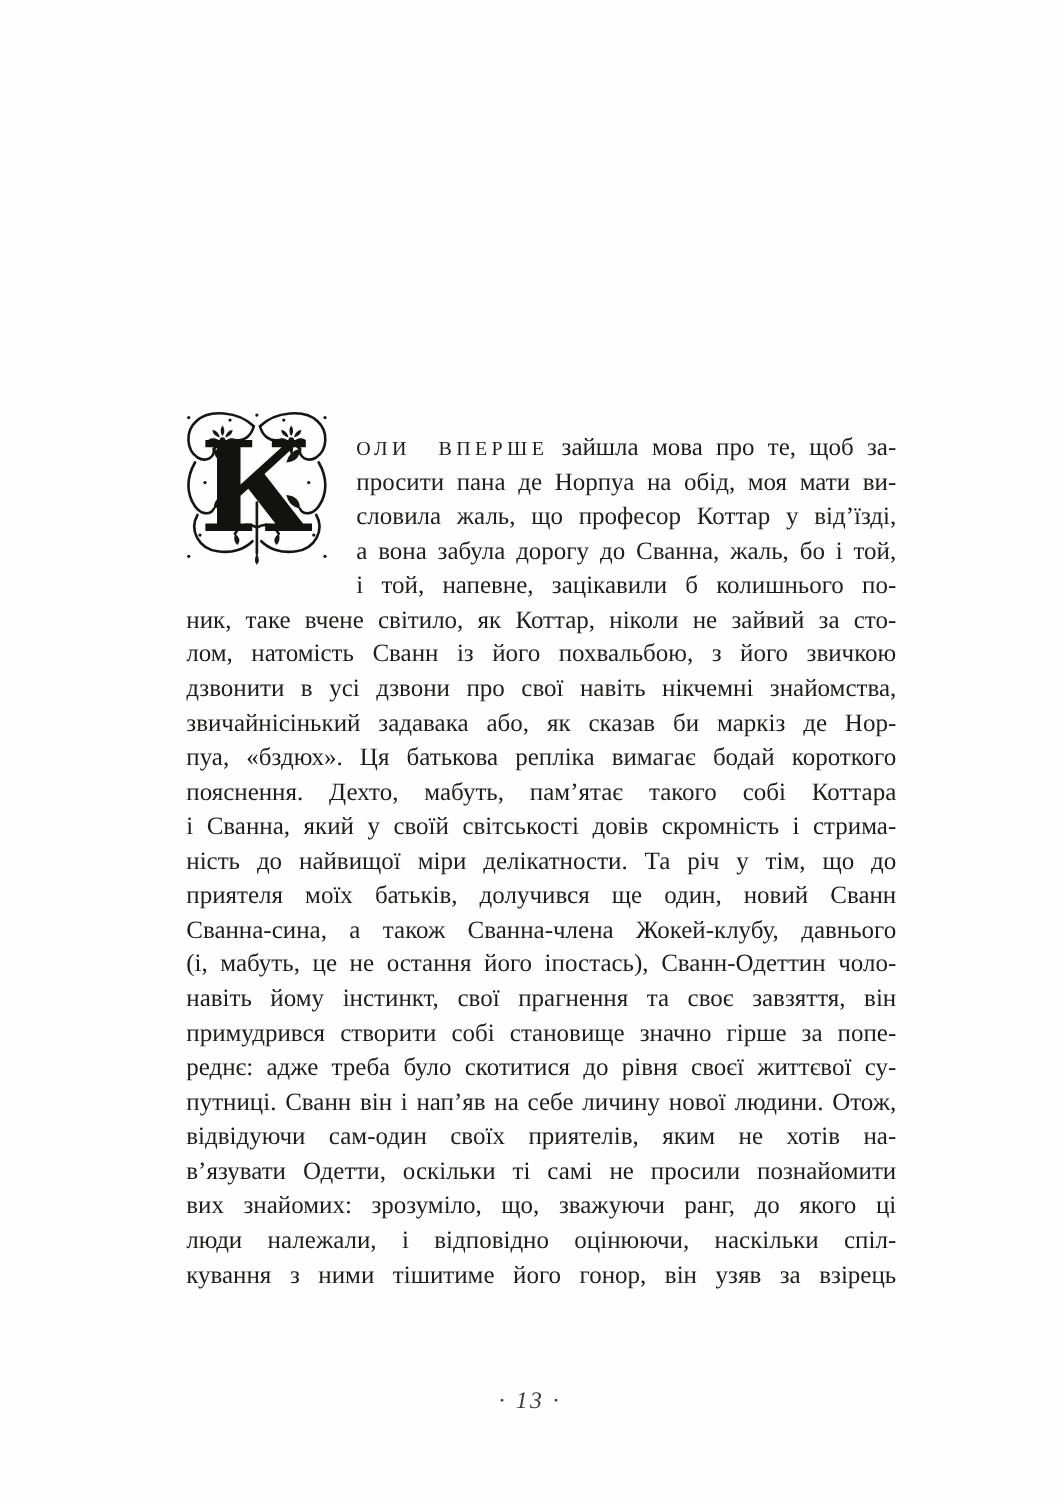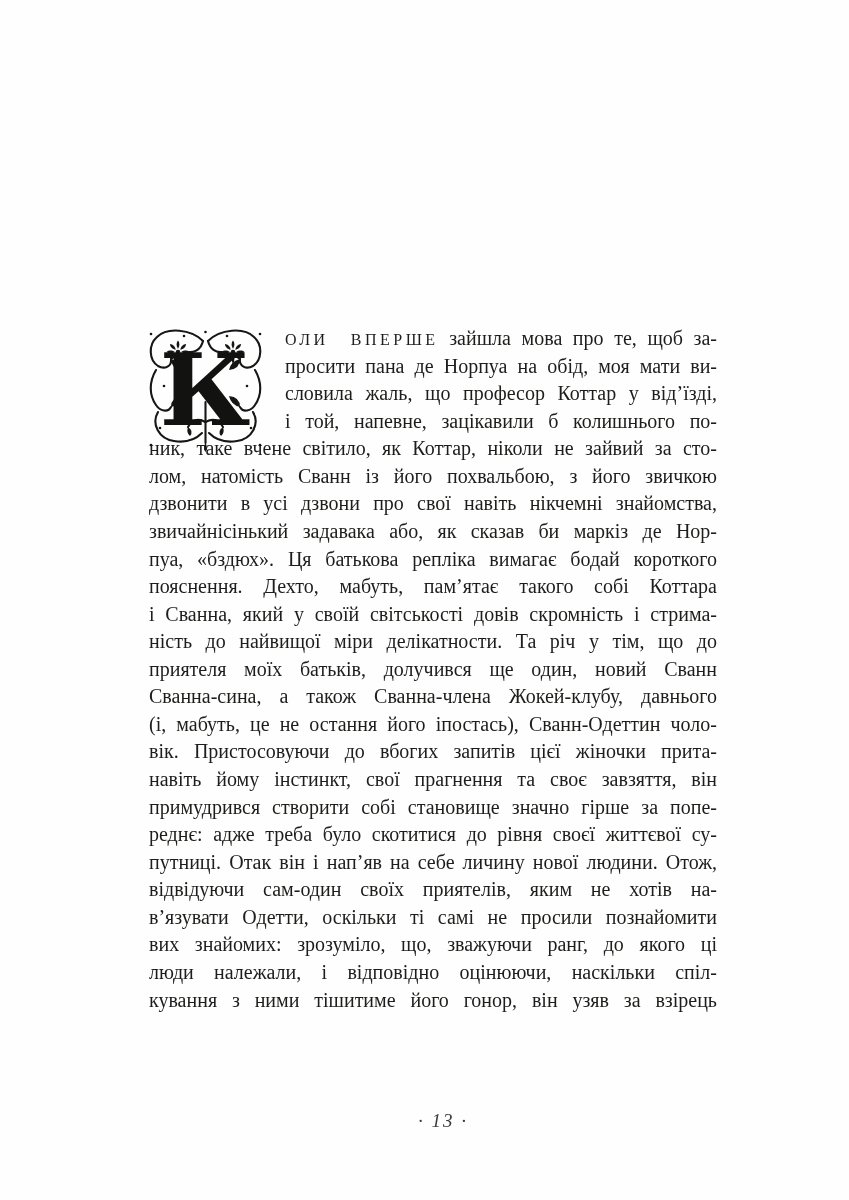--- a/index.html
+++ b/index.html
@@ -22,36 +22,36 @@
     font-size: 20px;
     line-height: 27.57px;
     color: #1d1d1b;
   }
   .line {
     text-align: justify;
     text-align-last: justify;
     height: 27.57px;
     overflow: hidden;
   }
-  .opening { margin-left: 136px; }
+  .opening { margin-left: 136px; margin-top: 20px; }
   .sc {
     font-size: 16px;
     letter-spacing: 3.5px;
     word-spacing: 9px;
     font-weight: normal;
   }
   .drop-cap {
     position: absolute;
     left: -5px; top: 1px;
     width: 123px; height: 127px;
   }
   .drop-cap svg { display: block; width: 123px; height: 127px; }
   .folio {
     position: absolute;
-    left: 159px; top: 1110px;
+    left: 140px; top: 1110px;
     width: 568px;
     text-align: center;
     font-style: italic;
     font-size: 19px;
     letter-spacing: 2px;
     color: #3d3b38;
   }
 </style>
 </head>
 <body>
@@ -116,40 +116,40 @@
             <circle cx="61.5" cy="123" r="1.3"></circle>
         </g>
         <text x="61" y="99" text-anchor="middle" font-family="'DejaVu Serif','Liberation Serif',serif" font-weight="bold" font-size="100" fill="#121210">К</text>
       </svg>
     </div>
 
     <div class="opening">
       <div class="line"><span class="sc">ОЛИ ВПЕРШЕ</span> <span>зайшла мова про те, щоб за-</span></div>
       <div class="line">просити пана де Норпуа на обід, моя мати ви-</div>
       <div class="line">словила жаль, що професор Коттар у від’їзді,</div>
+      <div class="line">а вона забула дорогу до Сванна, жаль, бо і той,</div>
       <div class="line">і той, напевне, зацікавили б колишнього по-</div>
     </div>
 
     <div class="body-lines">
       <div class="line">ник, таке вчене світило, як Коттар, ніколи не зайвий за сто-</div>
       <div class="line">лом, натомість Сванн із його похвальбою, з його звичкою</div>
       <div class="line">дзвонити в усі дзвони про свої навіть нікчемні знайомства,</div>
       <div class="line">звичайнісінький задавака або, як сказав би маркіз де Нор-</div>
       <div class="line">пуа, «бздюх». Ця батькова репліка вимагає бодай короткого</div>
       <div class="line">пояснення. Дехто, мабуть, пам’ятає такого собі Коттара</div>
       <div class="line">і Сванна, який у своїй світськості довів скромність і стрима-</div>
       <div class="line">ність до найвищої міри делікатности. Та річ у тім, що до</div>
       <div class="line">приятеля моїх батьків, долучився ще один, новий Сванн</div>
       <div class="line">Сванна-сина, а також Сванна-члена Жокей-клубу, давнього</div>
       <div class="line">(і, мабуть, це не остання його іпостась), Сванн-Одеттин чоло-</div>
-      <div class="line">вік. Пристосовуючи до вбогих запитів цієї жіночки прита-</div>
       <div class="line">навіть йому інстинкт, свої прагнення та своє завзяття, він</div>
       <div class="line">примудрився створити собі становище значно гірше за попе-</div>
       <div class="line">реднє: адже треба було скотитися до рівня своєї життєвої су-</div>
-      <div class="line">путниці. Отак він і нап’яв на себе личину нової людини. Отож,</div>
+      <div class="line">путниці. Сванн він і нап’яв на себе личину нової людини. Отож,</div>
       <div class="line">відвідуючи сам-один своїх приятелів, яким не хотів на-</div>
       <div class="line">в’язувати Одетти, оскільки ті самі не просили познайомити</div>
       <div class="line">вих знайомих: зрозуміло, що, зважуючи ранг, до якого ці</div>
       <div class="line">люди належали, і відповідно оцінюючи, наскільки спіл-</div>
       <div class="line">кування з ними тішитиме його гонор, він узяв за взірець</div>
     </div>
   </div>
 
   <div class="folio">· 13 ·</div>
 </div>

